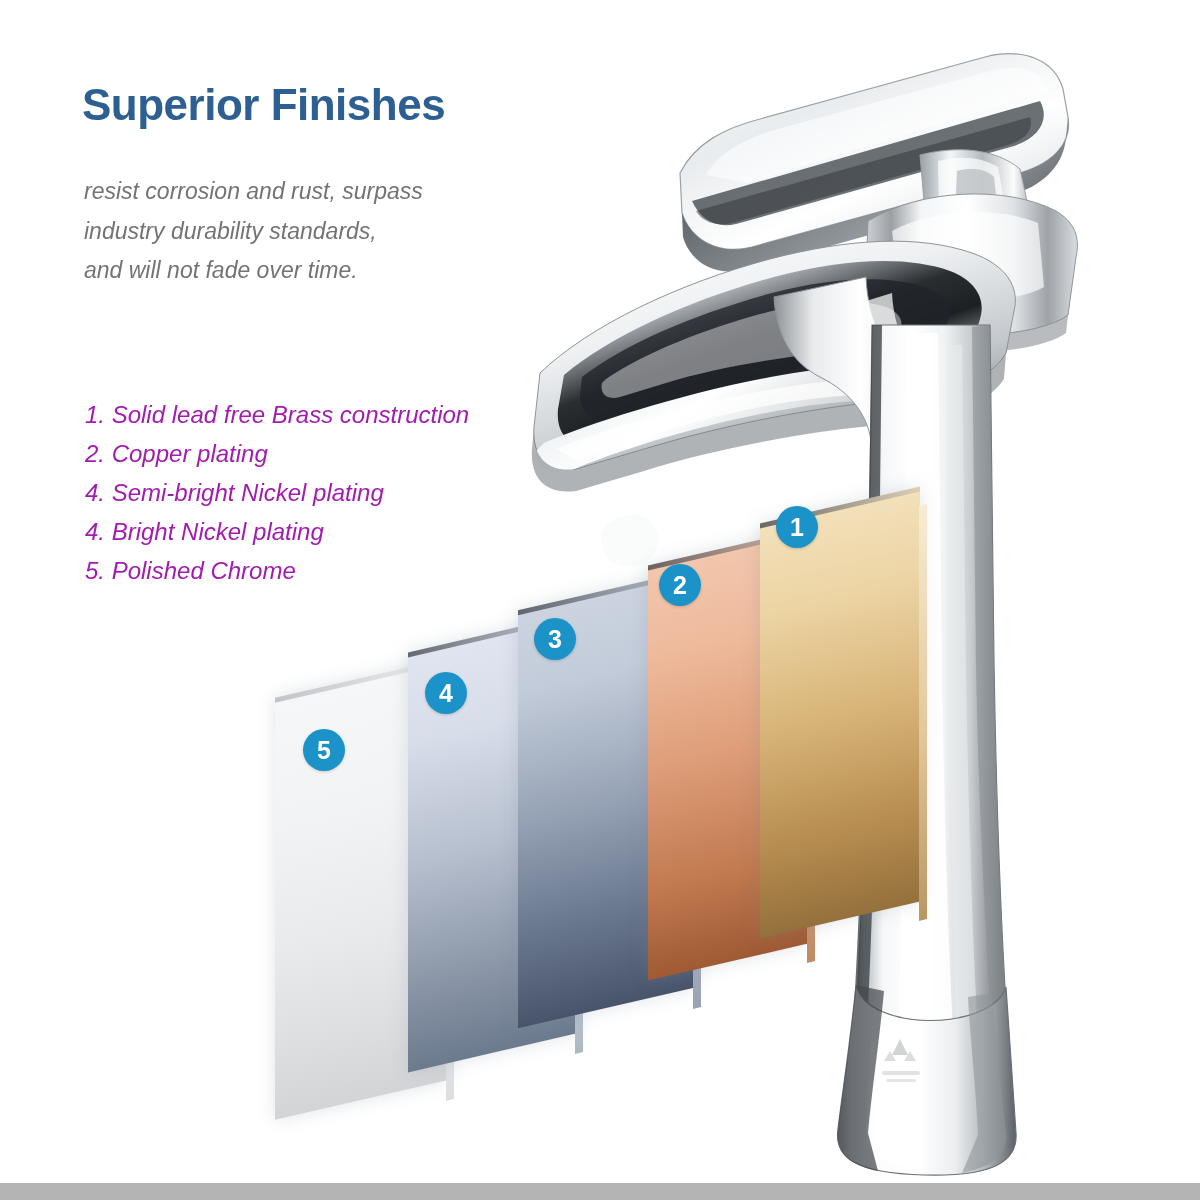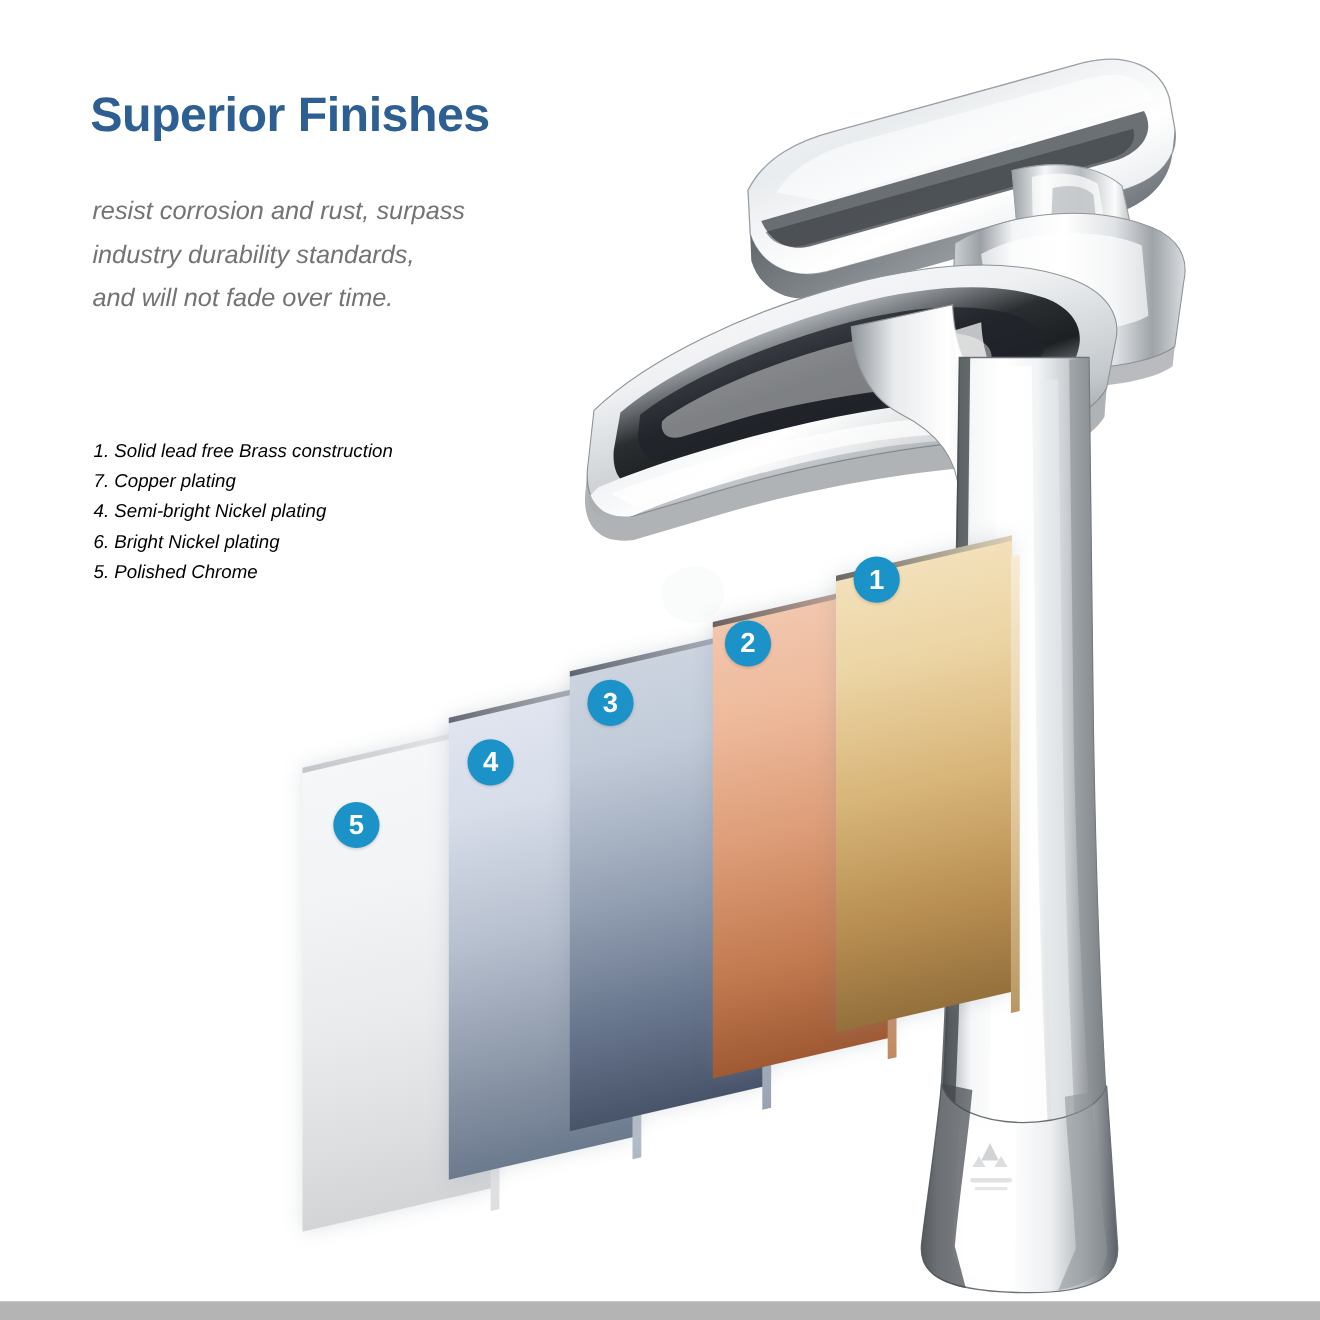--- a/index.html
+++ b/index.html
@@ -44,23 +44,23 @@
   }
   #subtitle .sub-line { display: block; white-space: nowrap; }
 
   #finish-list {
     position: absolute;
     left: 85px;
     top: 396px;
     width: 470px;
   }
   #finish-list .list-row {
-    font-size: 17px;
+    font-size: 24px;
     font-style: italic;
-    color: #000000;
+    color: #a21caf;
     line-height: 1.62;
     white-space: nowrap;
   }
 
   
   #plate-stack {
     position: absolute;
     left: 0;
     top: 0;
     width: 1200px;
@@ -362,20 +362,20 @@
   <div id="page-title">Superior Finishes</div>
 
   <div id="subtitle">
     <span class="sub-line">resist corrosion and rust, surpass</span>
     <span class="sub-line">industry durability standards,</span>
     <span class="sub-line">and will not fade over time.</span>
   </div>
 
   <div id="finish-list">
     <div class="list-row">1. Solid lead free Brass construction</div>
-    <div class="list-row">7. Copper plating</div>
+    <div class="list-row">2. Copper plating</div>
     <div class="list-row">4. Semi-bright Nickel plating</div>
-    <div class="list-row">6. Bright Nickel plating</div>
+    <div class="list-row">4. Bright Nickel plating</div>
     <div class="list-row">5. Polished Chrome</div>
   </div>
 
   <div id="bottom-bar"></div>
 </div>
 
 </body></html>

